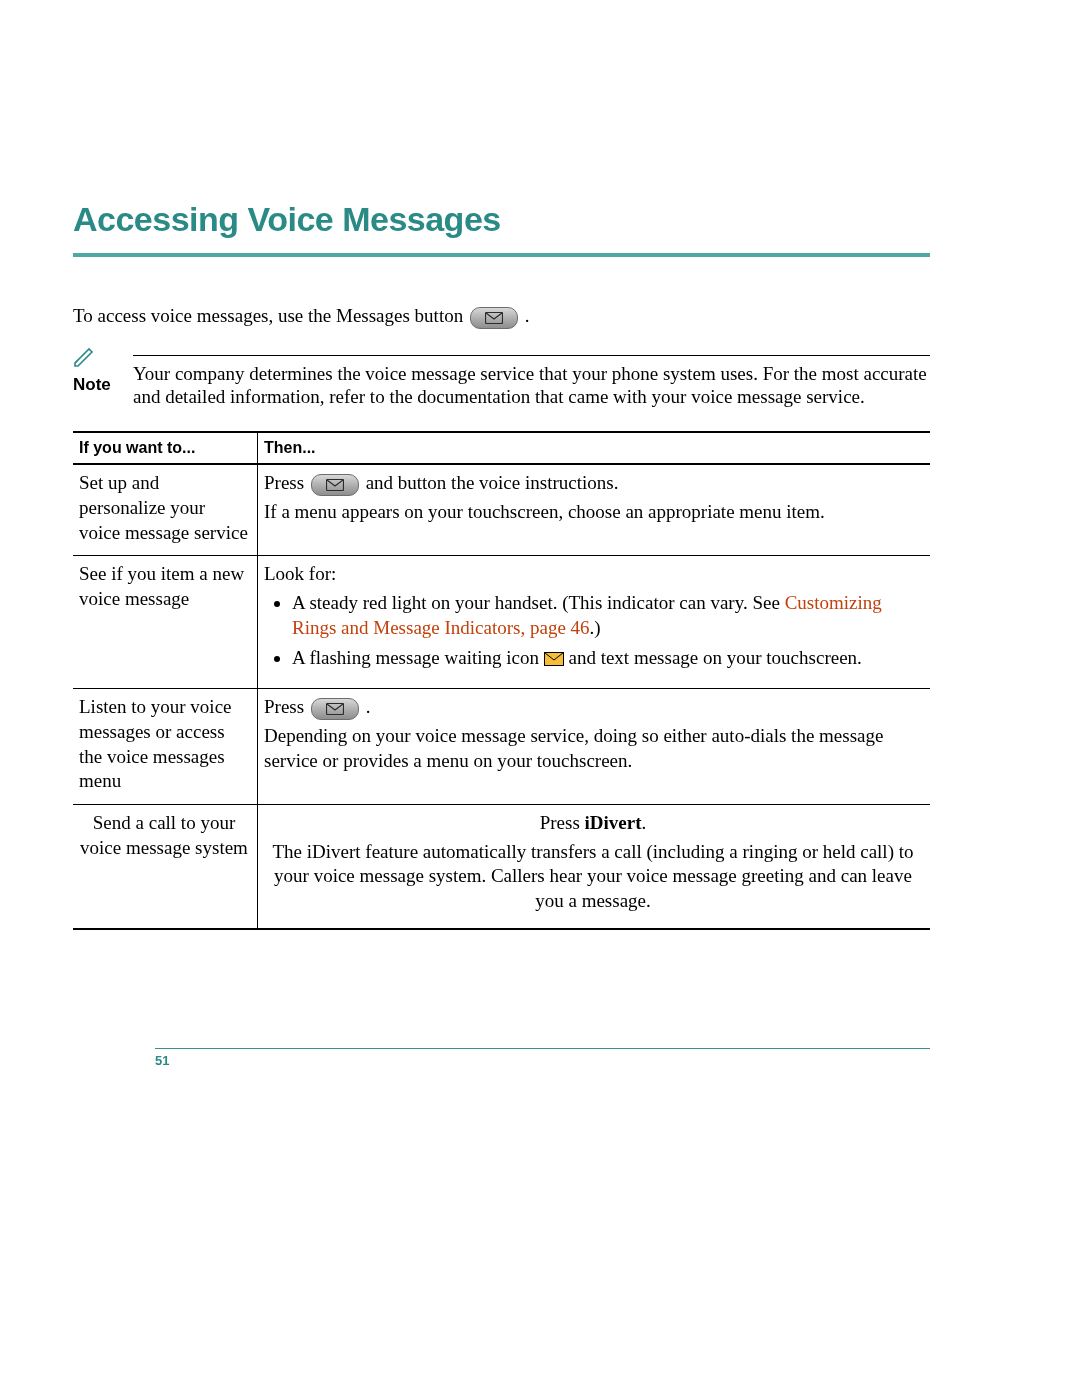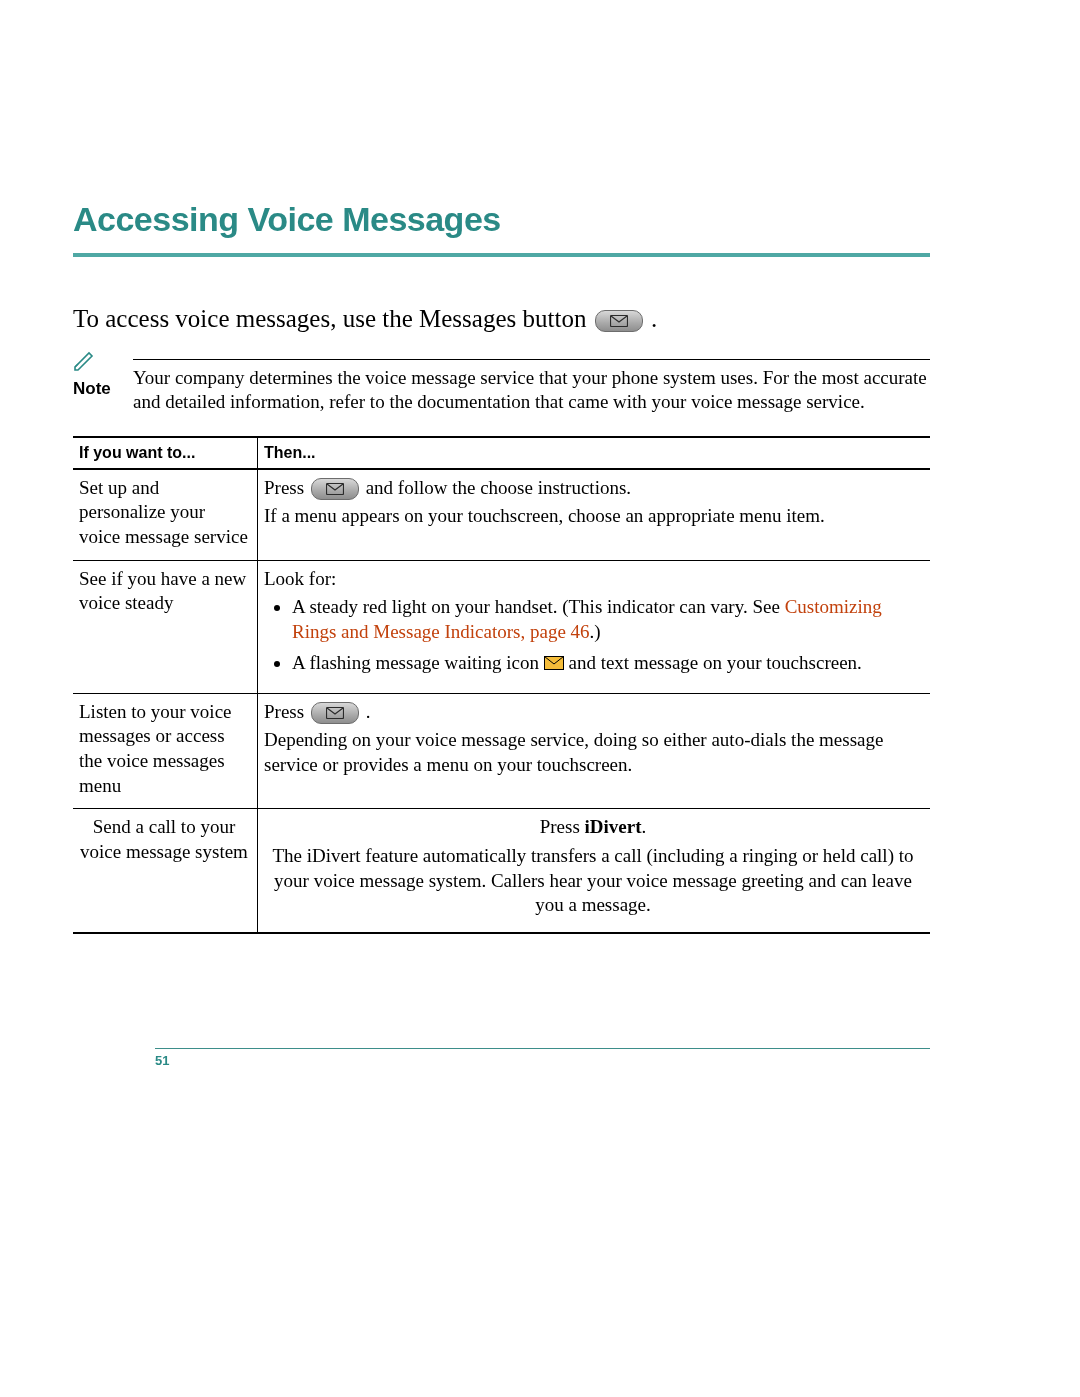--- a/index.html
+++ b/index.html
@@ -25,21 +25,21 @@
     font-size: 34px;
     margin: 0 0 14px 0;
     letter-spacing: -0.5px;
   }
   .title-rule {
     border: none;
     border-top: 4px solid #4fa8a4;
     margin: 0 0 48px 0;
   }
   .intro {
-    font-size: 25px;
+    font-size: 19px;
     margin: 0 0 18px 0;
   }
 
   
   .msg-button {
     display: inline-block;
     vertical-align: middle;
     width: 46px;
     height: 20px;
     border-radius: 10px;
@@ -209,28 +209,28 @@
         <td class="col-if">Set up and personalize your voice message service</td>
         <td>
           <p class="cell-para">
             <span>Press </span>
             <span class="msg-button">
               <svg width="18" height="12" viewBox="0 0 18 12">
                 <rect x="0.5" y="0.5" width="17" height="11" rx="1" fill="none" stroke="#2b2b2b" stroke-width="1.2"></rect>
                 <path d="M1 1 L9 7 L17 1" fill="none" stroke="#2b2b2b" stroke-width="1.2"></path>
               </svg>
             </span>
-            <span> and follow the choose instructions.</span>
+            <span> and button the voice instructions.</span>
           </p>
           <p class="cell-para">If a menu appears on your touchscreen, choose an appropriate menu item.</p>
         </td>
       </tr>
 
       <tr>
-        <td class="col-if">See if you have a new voice steady</td>
+        <td class="col-if">See if you item a new voice message</td>
         <td>
           <p class="cell-para">Look for:</p>
           <ul class="bullets">
             <li>
               <span>A steady red light on your handset. (This indicator can vary. See </span>
               <a class="doclink" href="#">Customizing Rings and Message Indicators, page 46</a><span>.)</span>
             </li>
             <li>
               <span>A flashing message waiting icon </span>
               <span class="env-icon">

